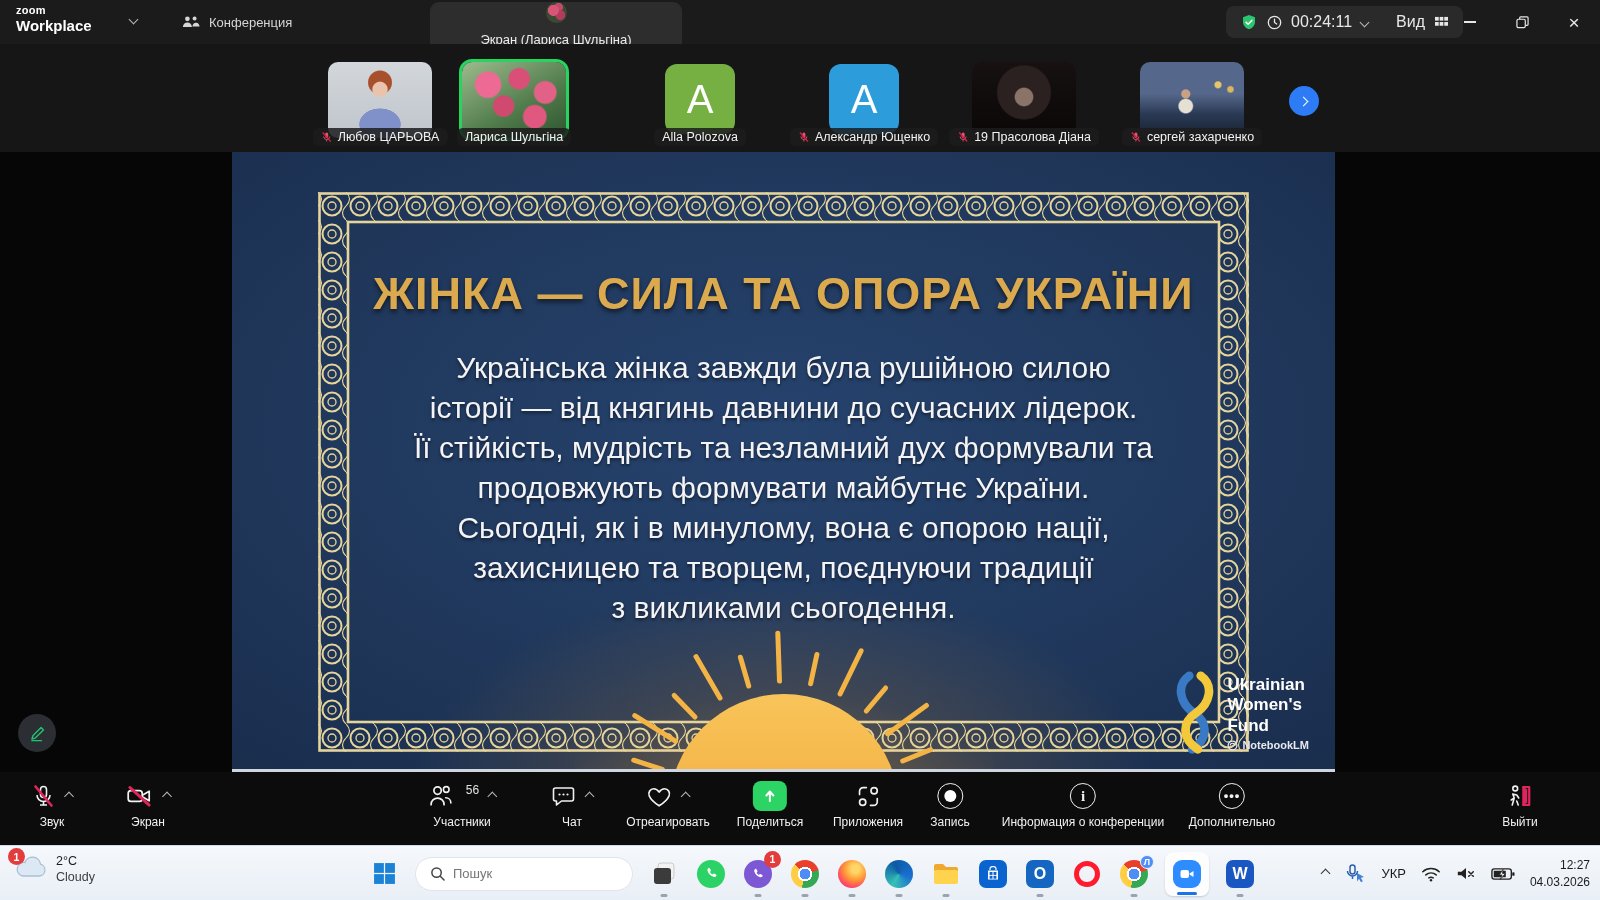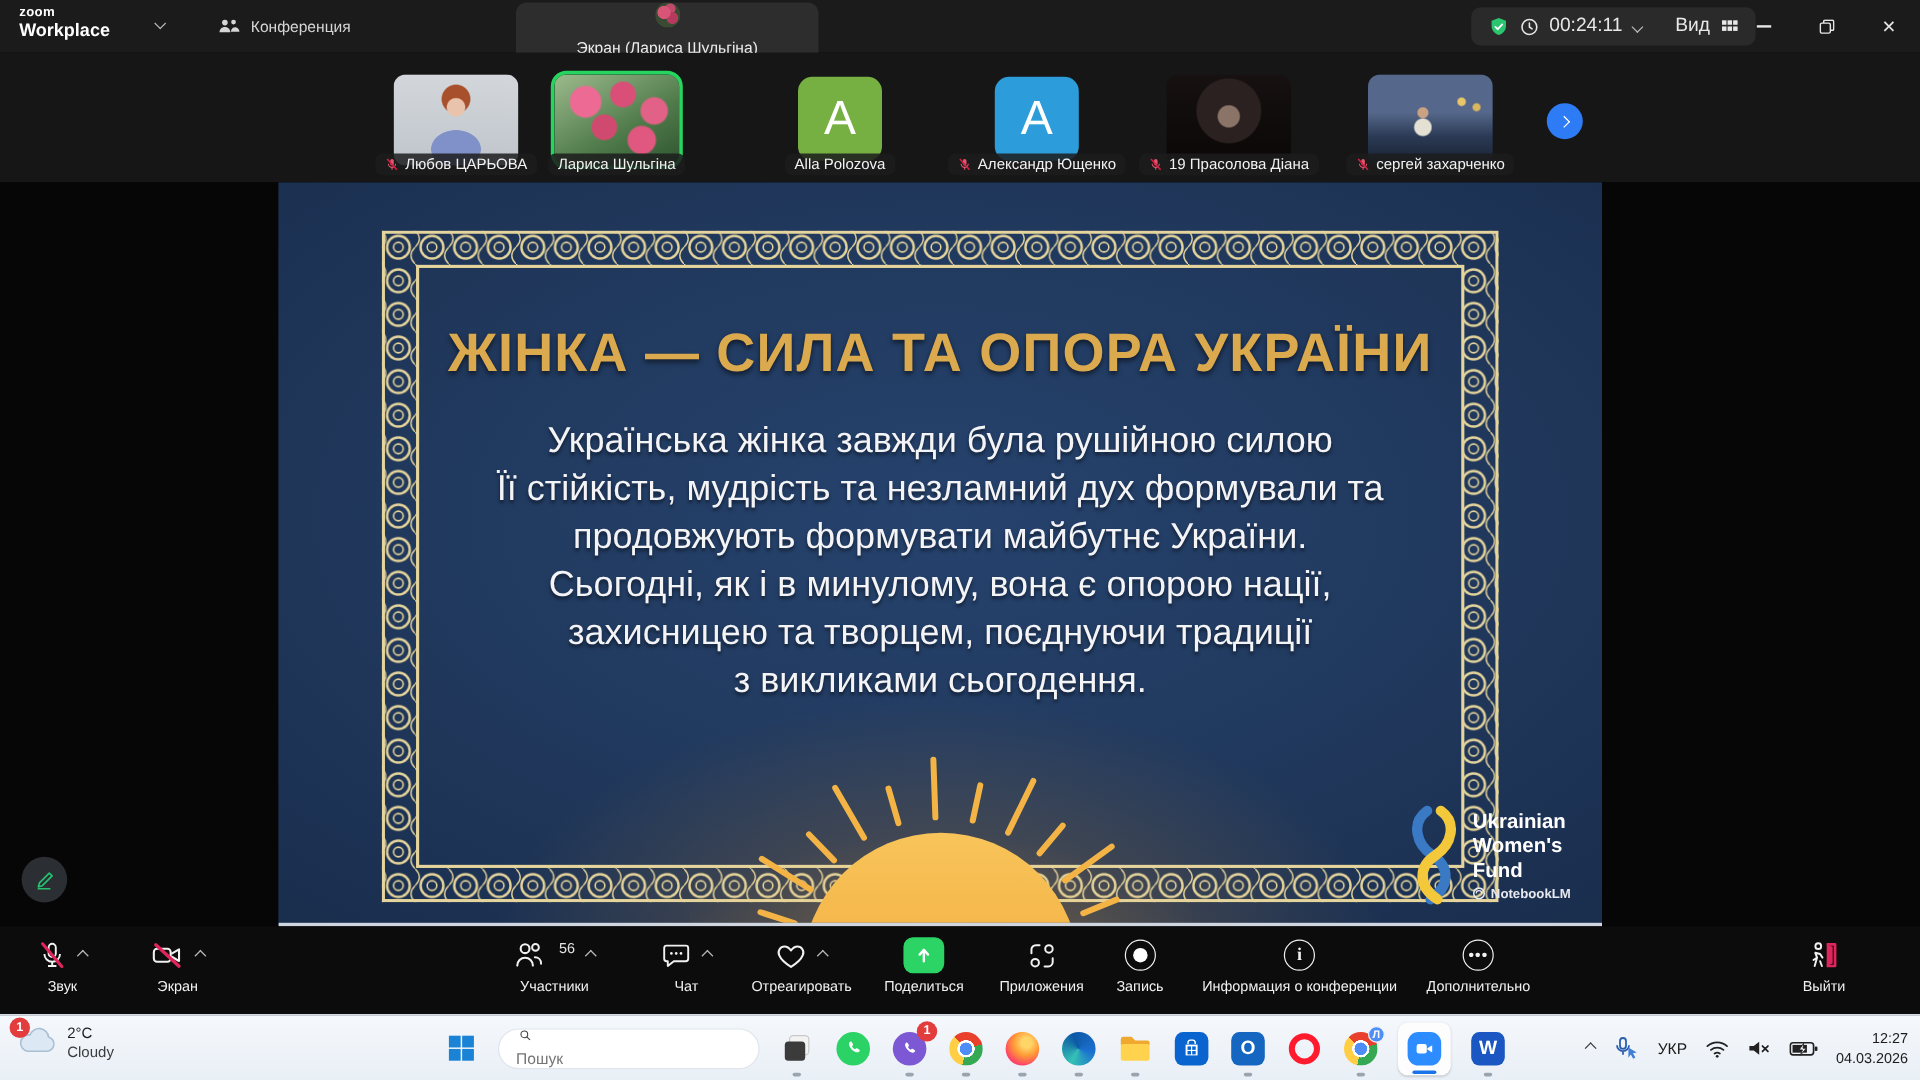--- a/index.html
+++ b/index.html
@@ -67,21 +67,21 @@
     background:
       radial-gradient(ellipse 520px 300px at 50% 104%, rgba(236,152,41,.30), rgba(236,152,41,0) 72%),
       radial-gradient(ellipse 900px 500px at 50% 45%, #26436e 0%, #1f3659 60%, #182b4a 100%); }
   .frame-svg { position:absolute; left:86px; top:40px; }
   .slide-title { position:absolute; left:0; top:116px; width:100%; text-align:center; color:#dcaa4e; font-size:45px; font-weight:700; letter-spacing:1px; text-shadow:0 3px 4px rgba(0,0,0,.55); }
   .slide-body { position:absolute; left:0; top:196px; width:100%; text-align:center; color:#f4f4f6; font-size:30px; line-height:40px; text-shadow:0 2px 3px rgba(0,0,0,.5); }
   .sun-svg { position:absolute; left:50%; bottom:3px; transform:translateX(-50%); }
   .slide-edge { position:absolute; left:0; bottom:0; width:100%; height:3px; background:#cfd6df; }
   .uwf { position:absolute; right:26px; bottom:16px; display:flex; align-items:center; gap:10px; z-index:6; }
   .uwf-text { color:#fff; font-weight:700; font-size:17px; line-height:1.18; }
-  .uwf-attr { display:flex; align-items:center; gap:4px; color:#e8e8ef; font-size:11px; font-weight:700; margin-top:3px; }
+  .uwf-attr { display:flex; align-items:flex-end; gap:4px; color:#e8e8ef; font-size:11px; font-weight:700; margin-top:3px; }
   .annotate { position:absolute; left:18px; top:562px; width:38px; height:38px; border-radius:50%; background:#2b2e33; display:flex; align-items:center; justify-content:center; }
 
   
   .ztoolbar { position:absolute; top:772px; left:0; width:1600px; height:73px; background:#0c0c0c; }
   .tbi { position:absolute; top:8px; transform:translateX(-50%); display:flex; flex-direction:column; align-items:center; color:#f1f1f1; }
   .tbi .ic-row { height:32px; display:flex; align-items:center; gap:10px; }
   .tbi .lbl { font-size:12px; margin-top:3px; white-space:nowrap; }
   .share-box { width:34px; height:30px; border-radius:8px; background:#2bd465; display:flex; align-items:center; justify-content:center; }
   .count { font-size:12px; color:#e3e3e3; margin-bottom:12px; margin-left:2px; }
   .circle-ic { width:26px; height:26px; border:1.7px solid #f1f1f1; border-radius:50%; display:flex; align-items:center; justify-content:center; }
@@ -89,21 +89,21 @@
   .info-i { color:#f1f1f1; font-size:15px; font-weight:700; font-family:"Liberation Serif", serif; }
   .rec-dot { width:12px; height:12px; border-radius:50%; background:#fff; }
 
   
   .taskbar { position:absolute; top:845px; left:0; width:1600px; height:55px; background:linear-gradient(#f5f8fc,#e9eff6); border-top:1px solid #d3dbe4; }
   .weather { position:absolute; left:14px; top:7px; display:flex; align-items:center; gap:8px; }
   .wtext { font-size:12.5px; color:#1c1c1c; line-height:1.3; }
   .wtext .cond { color:#3c3c3c; }
   .badge { position:absolute; left:-6px; top:-6px; min-width:17px; height:17px; border-radius:9px; background:#e23c3c; color:#fff; font-size:10.5px; font-weight:700; display:flex; align-items:center; justify-content:center; padding:0 4px; }
   .tb-center { position:absolute; left:368px; top:0; height:55px; display:flex; align-items:center; gap:15px; }
-  .searchbox { width:218px; height:34px; background:#fff; border:1px solid #dfe5ec; border-radius:17px; display:flex; align-items:flex-start; gap:8px; padding:0 14px;flex-direction:column; }
+  .searchbox { width:218px; height:34px; background:#fff; border:1px solid #dfe5ec; border-radius:17px; display:flex; align-items:center; gap:8px; padding:0 14px; }
   .searchbox input { border:none; outline:none; font-size:13px; color:#555; width:150px; background:transparent; font-family:"Liberation Sans",sans-serif; }
   .appic { position:relative; width:32px; height:32px; display:flex; align-items:center; justify-content:center; }
   .runbar { position:absolute; bottom:-7px; left:50%; transform:translateX(-50%); width:7px; height:3px; border-radius:2px; background:#9aa4af; }
   .ic-circle { width:28px; height:28px; border-radius:50%; display:flex; align-items:center; justify-content:center; color:#fff; font-size:15px; font-weight:700; }
   .ic-rsq { width:28px; height:28px; border-radius:7px; display:flex; align-items:center; justify-content:center; color:#fff; font-size:16px; font-weight:700; }
   .chrome-ball { width:28px; height:28px; border-radius:50%;
      background: radial-gradient(circle at 50% 50%, #4e8df5 0 26%, #fff 27% 36%, transparent 37%),
                  conic-gradient(from -45deg, #e8402a 0 33%, #34a853 33% 66%, #ffce44 66% 100%); }
   .ffball { width:28px; height:28px; border-radius:50%; background:radial-gradient(circle at 62% 32%, #ffd567 0 16%, #ff9a36 42%, #ff3b6b 76%, #b5007f); }
   .edgeball { width:28px; height:28px; border-radius:50%; background:conic-gradient(from 210deg, #35c1b5, #0c59a4 35%, #1b6fd0 70%, #35c1b5); }
@@ -265,20 +265,21 @@
         </defs>
         <path d="M0 0H931V560H0Z M30 30V530H901V30Z" fill="url(#orn)" fill-rule="evenodd"></path>
         <rect x="1.5" y="1.5" width="928" height="557" fill="none" stroke="#e5d49b" stroke-width="2.6"></rect>
         <rect x="30" y="30" width="871" height="500" fill="none" stroke="#e5d49b" stroke-width="2.6"></rect>
       </svg>
 
       <div class="slide-title">ЖІНКА — СИЛА ТА ОПОРА УКРАЇНИ</div>
 
       <div class="slide-body">
         <div>Українська жінка завжди була рушійною силою</div>
+        <div>історії — від княгинь давнини до сучасних лідерок.</div>
         <div>Її стійкість, мудрість та незламний дух формували та</div>
         <div>продовжують формувати майбутнє України.</div>
         <div>Сьогодні, як і в минулому, вона є опорою нації,</div>
         <div>захисницею та творцем, поєднуючи традиції</div>
         <div>з викликами сьогодення.</div>
       </div>
 
       <svg class="sun-svg" width="420" height="170" viewBox="0 0 420 170">
         <defs>
           <radialGradient id="glow" cx="50%" cy="100%" r="75%">

